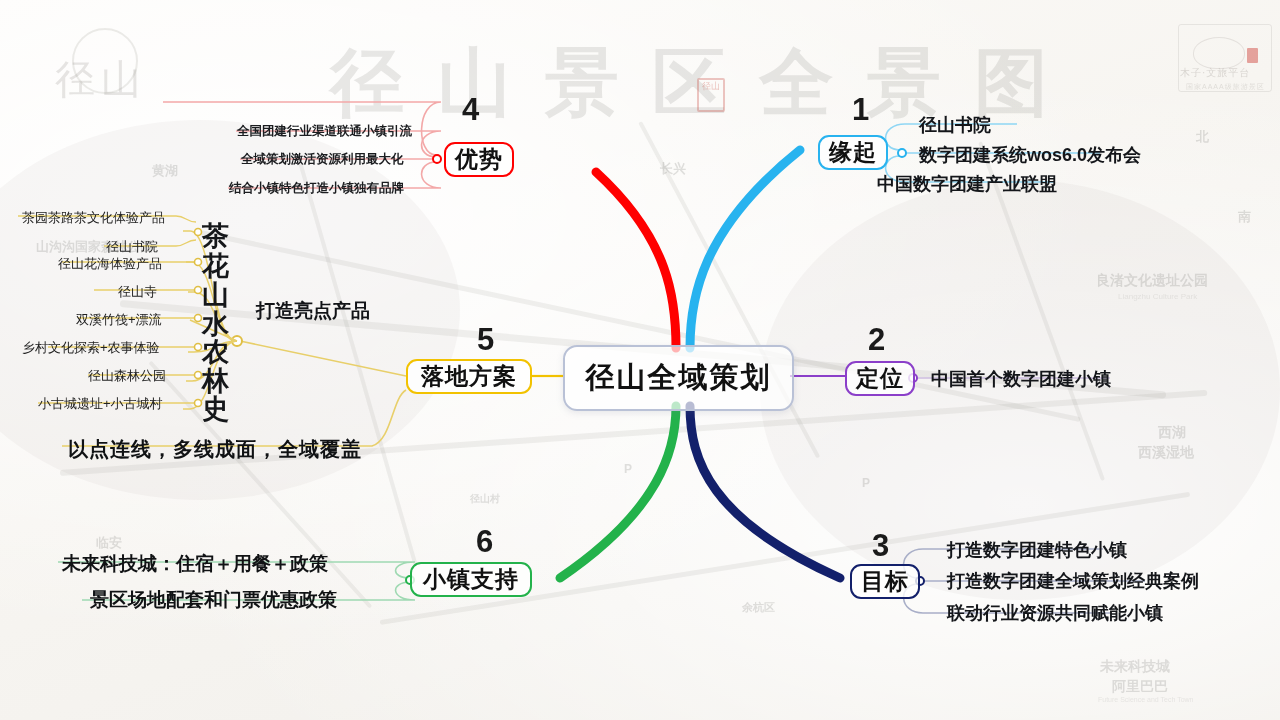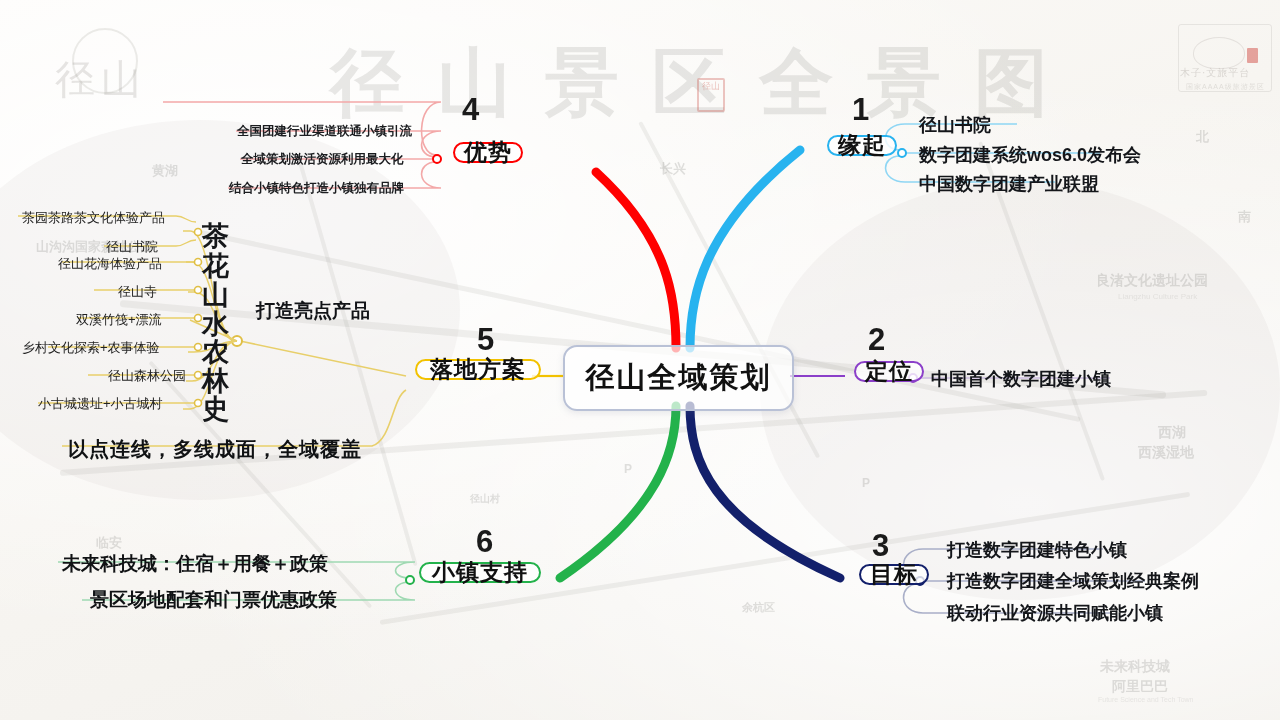--- a/index.html
+++ b/index.html
@@ -59,21 +59,21 @@
     font-weight:700;color:#111;white-space:nowrap;}
   .num{position:absolute;font-size:31px;font-weight:700;color:#1a1a1a;
     font-family:"Liberation Sans",sans-serif;}
   .center-node{
     position:absolute;left:563px;top:345px;width:227px;height:62px;
     border:2px solid #b9c1d6;border-radius:14px;background:rgba(255,255,255,.70);
     display:flex;align-items:center;justify-content:center;
     font-size:29px;font-weight:700;color:#111;letter-spacing:2px;
     box-shadow:0 2px 7px rgba(120,125,150,.16);
   }
-  .branch-node{border-width:2.5px;border-style:solid;font-size:23px;letter-spacing:1px;padding:0 9px;height:21px;margin-left:9px;}
+  .branch-node{border-width:2.5px;border-style:solid;font-size:23px;letter-spacing:1px;padding:0 9px;height:35px;}
   .leaf{position:absolute;font-size:18px;font-weight:700;color:#14161a;white-space:nowrap;}
   .leaf.small{font-size:12.5px;font-weight:600;color:#1b1d20;}
   .leaf.tiny{font-size:13px;font-weight:500;color:#222;}
 
   .big-char{position:absolute;font-size:27px;font-weight:700;color:#15171a;
     font-family:"DejaVu Serif","Liberation Serif",serif;}
   .mid-label{position:absolute;font-size:19px;font-weight:700;color:#121418;white-space:nowrap;}
   .slogan{position:absolute;font-size:20px;font-weight:700;color:#101214;letter-spacing:1px;white-space:nowrap;}
   .support-line{position:absolute;font-size:19px;font-weight:700;color:#101214;white-space:nowrap;}
 </style>
@@ -196,21 +196,21 @@
     <circle cx="198" cy="375" r="3.5" fill="#fff" stroke="#e0bf45" stroke-width="1.6"></circle>
     <circle cx="198" cy="403" r="3.5" fill="#fff" stroke="#e0bf45" stroke-width="1.6"></circle>
   </svg>
 
   <div class="center-node">径山全域策划</div>
 
   <div class="num" style="left:852px;top:92px;">1</div>
   <div class="node branch-node" style="left:818px;top:135px;border-color:#28b3ef;">缘起</div>
   <div class="leaf" style="left:919px;top:113px;">径山书院</div>
   <div class="leaf" style="left:919px;top:143px;">数字团建系统wos6.0发布会</div>
-  <div class="leaf" style="left:919px;top:172px;">中国数字团建产业联盟</div>
+  <div class="leaf" style="left:877px;top:172px;">中国数字团建产业联盟</div>
 
   <div class="num" style="left:868px;top:322px;">2</div>
   <div class="node branch-node" style="left:845px;top:361px;border-color:#8b3fc9;">定位</div>
   <div class="leaf" style="left:931px;top:367px;">中国首个数字团建小镇</div>
 
   <div class="num" style="left:872px;top:528px;">3</div>
   <div class="node branch-node" style="left:850px;top:564px;border-color:#13206b;">目标</div>
   <div class="leaf" style="left:947px;top:538px;">打造数字团建特色小镇</div>
   <div class="leaf" style="left:947px;top:569px;">打造数字团建全域策划经典案例</div>
   <div class="leaf" style="left:947px;top:601px;">联动行业资源共同赋能小镇</div>
@@ -233,21 +233,21 @@
   <div class="big-char" style="left:202px;top:334px;">农</div>
   <div class="big-char" style="left:202px;top:363px;">林</div>
   <div class="big-char" style="left:202px;top:391px;">史</div>
 
   <div class="leaf tiny" style="left:22px;top:209px;">茶园茶路茶文化体验产品</div>
   <div class="leaf tiny" style="left:106px;top:238px;">径山书院</div>
   <div class="leaf tiny" style="left:58px;top:255px;">径山花海体验产品</div>
   <div class="leaf tiny" style="left:118px;top:283px;">径山寺</div>
   <div class="leaf tiny" style="left:76px;top:311px;">双溪竹筏+漂流</div>
   <div class="leaf tiny" style="left:22px;top:339px;">乡村文化探索+农事体验</div>
-  <div class="leaf tiny" style="left:88px;top:367px;margin-left:20px;">径山森林公园</div>
+  <div class="leaf tiny" style="left:88px;top:367px;">径山森林公园</div>
   <div class="leaf tiny" style="left:38px;top:395px;">小古城遗址+小古城村</div>
 
   <div class="num" style="left:476px;top:524px;">6</div>
   <div class="node branch-node" style="left:410px;top:562px;border-color:#23b24b;width:122px;">小镇支持</div>
   <div class="support-line" style="left:62px;top:551px;">未来科技城：住宿＋用餐＋政策</div>
   <div class="support-line" style="left:90px;top:587px;">景区场地配套和门票优惠政策</div>
 
 </div>
 
 </body></html>

